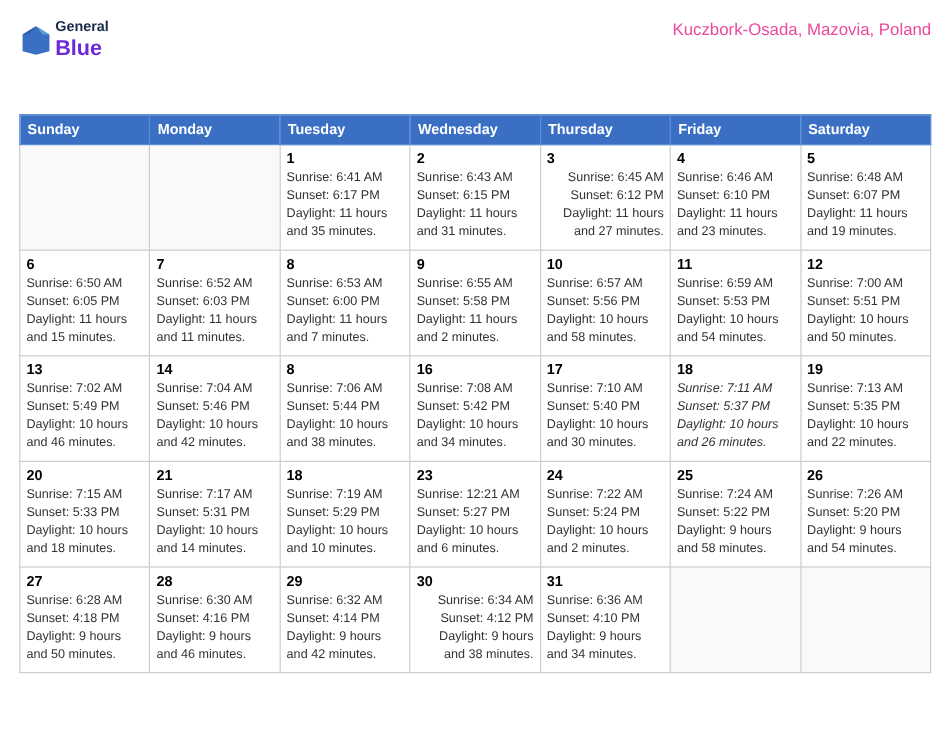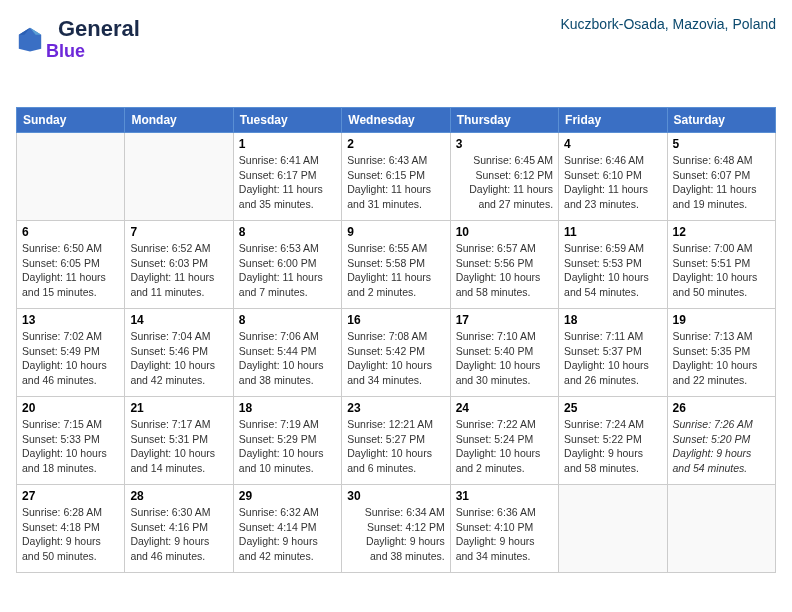--- a/index.html
+++ b/index.html
@@ -28,21 +28,21 @@
     .title-block {
       text-align: right;
     }
     .month-title {
       font-size: 36px;
       font-weight: bold;
       color: #222;
     }
     .subtitle {
       font-size: 14px;
-      color: #0c4a6e;
+      color: #ec4899;
     }
     .calendar {
       width: 100%;
       border-collapse: collapse;
       font-size: 11px;
       margin-top: 45px;
     }
     .calendar th {
       background-color: #3a6fc4;
       color: #fff;
@@ -78,21 +78,21 @@
 <body>
 
 <div class="header">
   <div class="logo">
     <svg class="logo-icon" viewBox="0 0 40 40">
       <polygon points="20,4 36,14 36,34 20,38 4,34 4,14" fill="#3a6fc4"></polygon>
       <polygon points="20,4 36,14 28,14 20,4" fill="#5a9fd4"></polygon>
       <polygon points="20,4 4,14 12,14 20,4" fill="#2a5fb4"></polygon>
     </svg>
     <div style="display:flex;flex-direction:column;line-height:1.15;">
-      <span style="font-size:22px;font-weight:bold;color:#1a2a4a;margin-left:12px;">General</span>
+      <span style="font-size:12px;font-weight:bold;color:#1a2a4a;">General</span>
       <span style="font-size:18px;font-weight:bold;color:#6d28d9;">Blue</span>
     </div>
   </div>
   <div class="title-block">
     <div class="subtitle">Kuczbork-Osada, Mazovia, Poland</div>
   </div>
 </div>
 
 <table class="calendar">
   <thead>
@@ -211,21 +211,21 @@
 Daylight: 10 hours and 34 minutes.</div>
         </td>
         <td>
           <div class="day-number">17</div>
           <div class="day-info" style="white-space: pre-line;">Sunrise: 7:10 AM
 Sunset: 5:40 PM
 Daylight: 10 hours and 30 minutes.</div>
         </td>
         <td>
           <div class="day-number">18</div>
-          <div class="day-info" style="white-space: pre-line;">Sunrise: 7:11 AM
+          <div class="day-info" style="white-space: pre-line; font-style: italic;">Sunrise: 7:11 AM
 Sunset: 5:37 PM
 Daylight: 10 hours and 26 minutes.</div>
         </td>
         <td>
           <div class="day-number">19</div>
           <div class="day-info" style="white-space: pre-line;">Sunrise: 7:13 AM
 Sunset: 5:35 PM
 Daylight: 10 hours and 22 minutes.</div>
         </td>
       </tr>
@@ -261,21 +261,21 @@
 Daylight: 10 hours and 2 minutes.</div>
         </td>
         <td>
           <div class="day-number">25</div>
           <div class="day-info" style="white-space: pre-line;">Sunrise: 7:24 AM
 Sunset: 5:22 PM
 Daylight: 9 hours and 58 minutes.</div>
         </td>
         <td>
           <div class="day-number">26</div>
-          <div class="day-info" style="white-space: pre-line; font-style: italic;">Sunrise: 7:26 AM
+          <div class="day-info" style="white-space: pre-line;">Sunrise: 7:26 AM
 Sunset: 5:20 PM
 Daylight: 9 hours and 54 minutes.</div>
         </td>
       </tr>
       <tr>
         <td>
           <div class="day-number">27</div>
           <div class="day-info" style="white-space: pre-line;">Sunrise: 6:28 AM
 Sunset: 4:18 PM
 Daylight: 9 hours and 50 minutes.</div>

